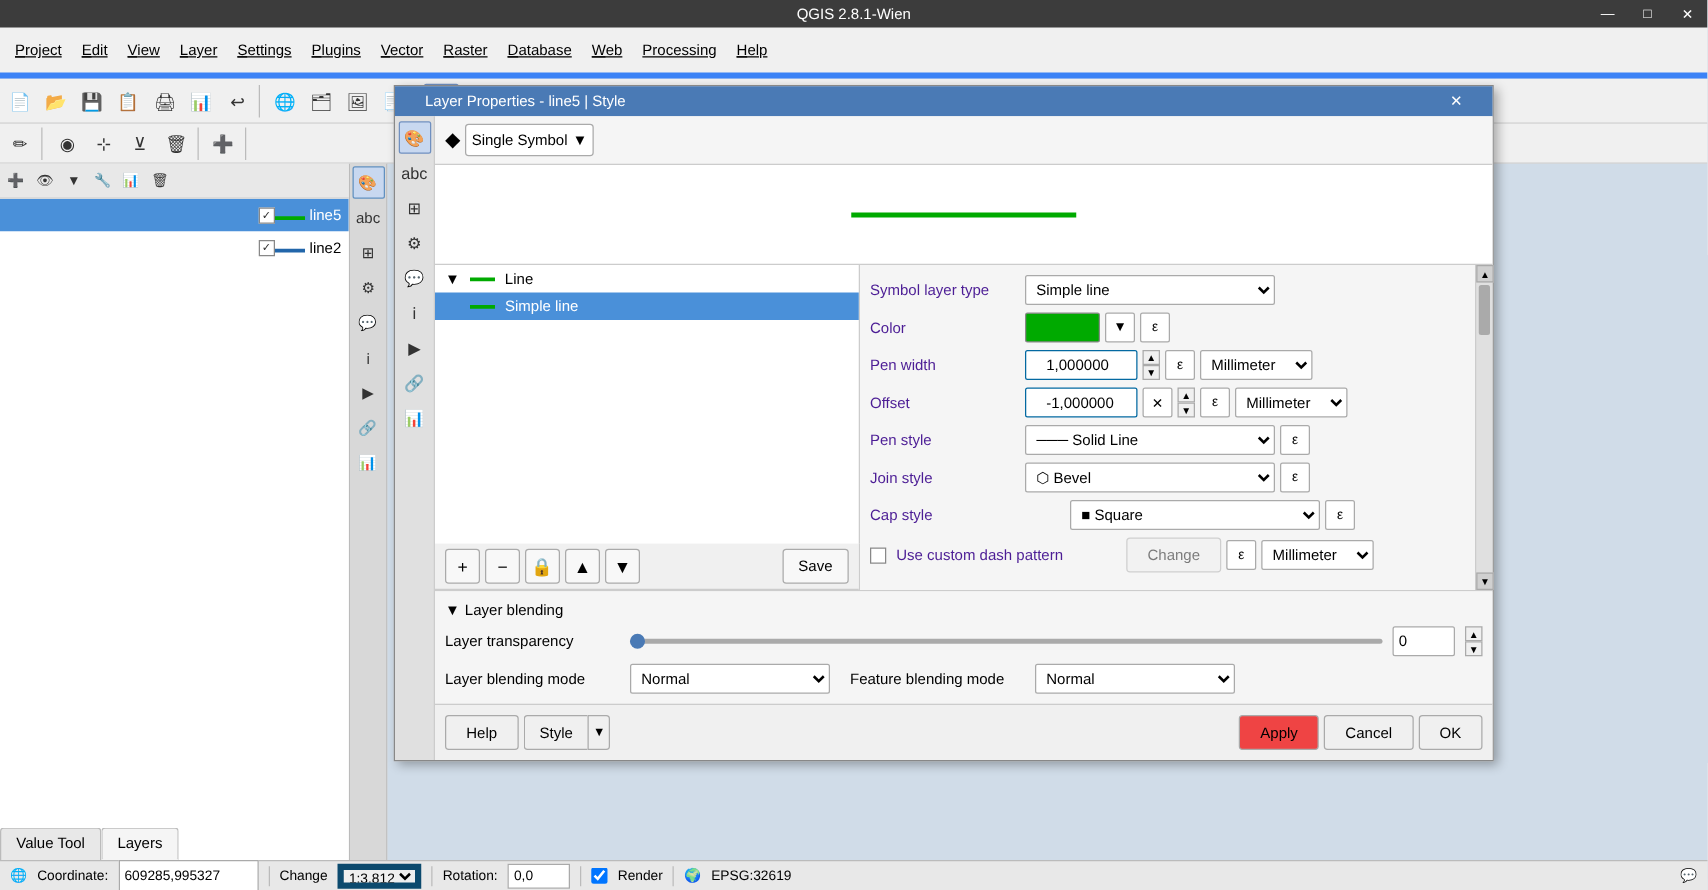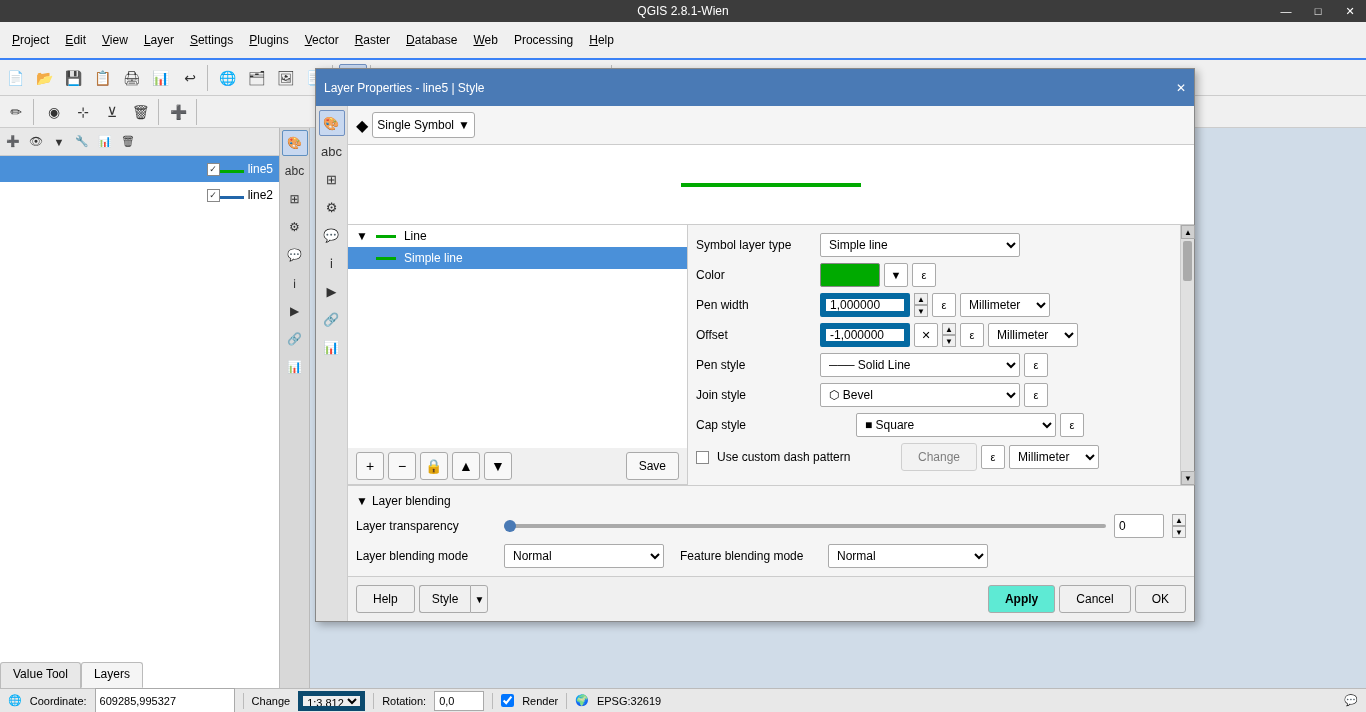--- a/index.html
+++ b/index.html
@@ -32,25 +32,26 @@
       align-items: center;
       justify-content: center;
       color: #fff;
       font-size: 11px;
       cursor: pointer;
     }
 
     
     #menubar {
       background: #f0f0f0;
-      border-bottom: 2px solid #3b82f6;
+      border-bottom: 5px solid #3b82f6;
       display: flex;
       align-items: center;
       height: 26px;
       padding: 18px 4px;
+      text-decoration: underline;
     }
     .menu-item {
       padding: 2px 8px;
       cursor: pointer;
       font-size: 12px;
       border-radius: 2px;
     }
     .menu-item span { text-decoration: underline; text-decoration-color: transparent; }
     .menu-item .underline { text-decoration: underline; }
 
@@ -167,26 +168,26 @@
       background: #f0f0f0;
       border: 1px solid #888;
       box-shadow: 3px 3px 8px rgba(0,0,0,0.3);
       pointer-events: all;
       display: flex;
       flex-direction: column;
     }
     #dialog-titlebar {
       background: #4a7ab5;
       color: #fff;
-      padding: 4px 8px;
+      padding: 4px 24px;
       font-size: 12px;
       display: flex;
       align-items: center;
       justify-content: space-between;
-      height: 37px;
+      height: 24px;
     }
     #dialog-content {
       display: flex;
       flex: 1;
     }
     #dialog-left-tabs {
       width: 32px;
       background: #e0e0e0;
       border-right: 1px solid #ccc;
       display: flex;
@@ -271,33 +272,33 @@
     }
     .prop-row {
       display: flex;
       align-items: center;
       margin-bottom: 6px;
       gap: 4px;
     }
     .prop-label {
       width: 120px;
       font-size: 12px;
-      color: #000000;
+      color: #4c1d95;
     }
     .prop-control {
       flex: 1;
       display: flex;
       align-items: center;
       gap: 4px;
     }
     .prop-input {
       height: 24px;
-      border: 6px solid #0369a1;
-      border-radius: 2px;
-      padding: 0 4px;
+      border: 1px solid #0369a1;
+      border-radius: 2px;
+      padding: 0 16px;
       font-size: 12px;
       background: #fff;
     }
     .prop-select {
       height: 24px;
       border: 1px solid #aaa;
       border-radius: 2px;
       padding: 0 4px;
       font-size: 12px;
       background: #fff;
@@ -879,38 +880,38 @@
         </div>
       </div>
 
       <div id="dialog-buttons">
         <button class="dialog-btn">Help</button>
         <div class="style-btn-group">
           <button class="style-main">Style</button>
           <div class="style-arrow">▼</div>
         </div>
         <div style="flex:1;"></div>
-        <button class="dialog-btn" style="background:#5eead4;font-weight:bold;">Apply</button>
+        <button class="dialog-btn" style="background:#ef4444;">Apply</button>
         <button class="dialog-btn">Cancel</button>
         <button class="dialog-btn">OK</button>
       </div>
 
     </div>
   </div>
 </div>
 
 <div id="bottom-tabs">
   <div class="bottom-tab">Value Tool</div>
   <div class="bottom-tab active">Layers</div>
 </div>
 
 <div id="statusbar">
   <span>🌐</span>
   <span>Coordinate:</span>
-  <input type="text" value="609285,995327" style="width: 140px; height: 20px; border: 1px solid rgb(170, 170, 170); padding: 12px 4px; font-size: 11px;">
+  <input type="text" value="609285,995327" style="width: 112px; height: 20px; border: 1px solid rgb(170, 170, 170); padding: 12px 4px; font-size: 11px;">
   <div class="status-sep"></div>
   <span>Change</span>
   <select style="height:20px;font-size:11px;border:5px solid #0c4a6e;">
     <option>1:3.812</option>
   </select>
   <div class="status-sep"></div>
   <span>Rotation:</span>
   <input type="text" value="0,0" style="width: 50px; height: 20px; border: 1px solid rgb(170, 170, 170); padding: 0px 4px; font-size: 11px;">
   <div class="status-sep"></div>
   <input type="checkbox" checked="" style="">

